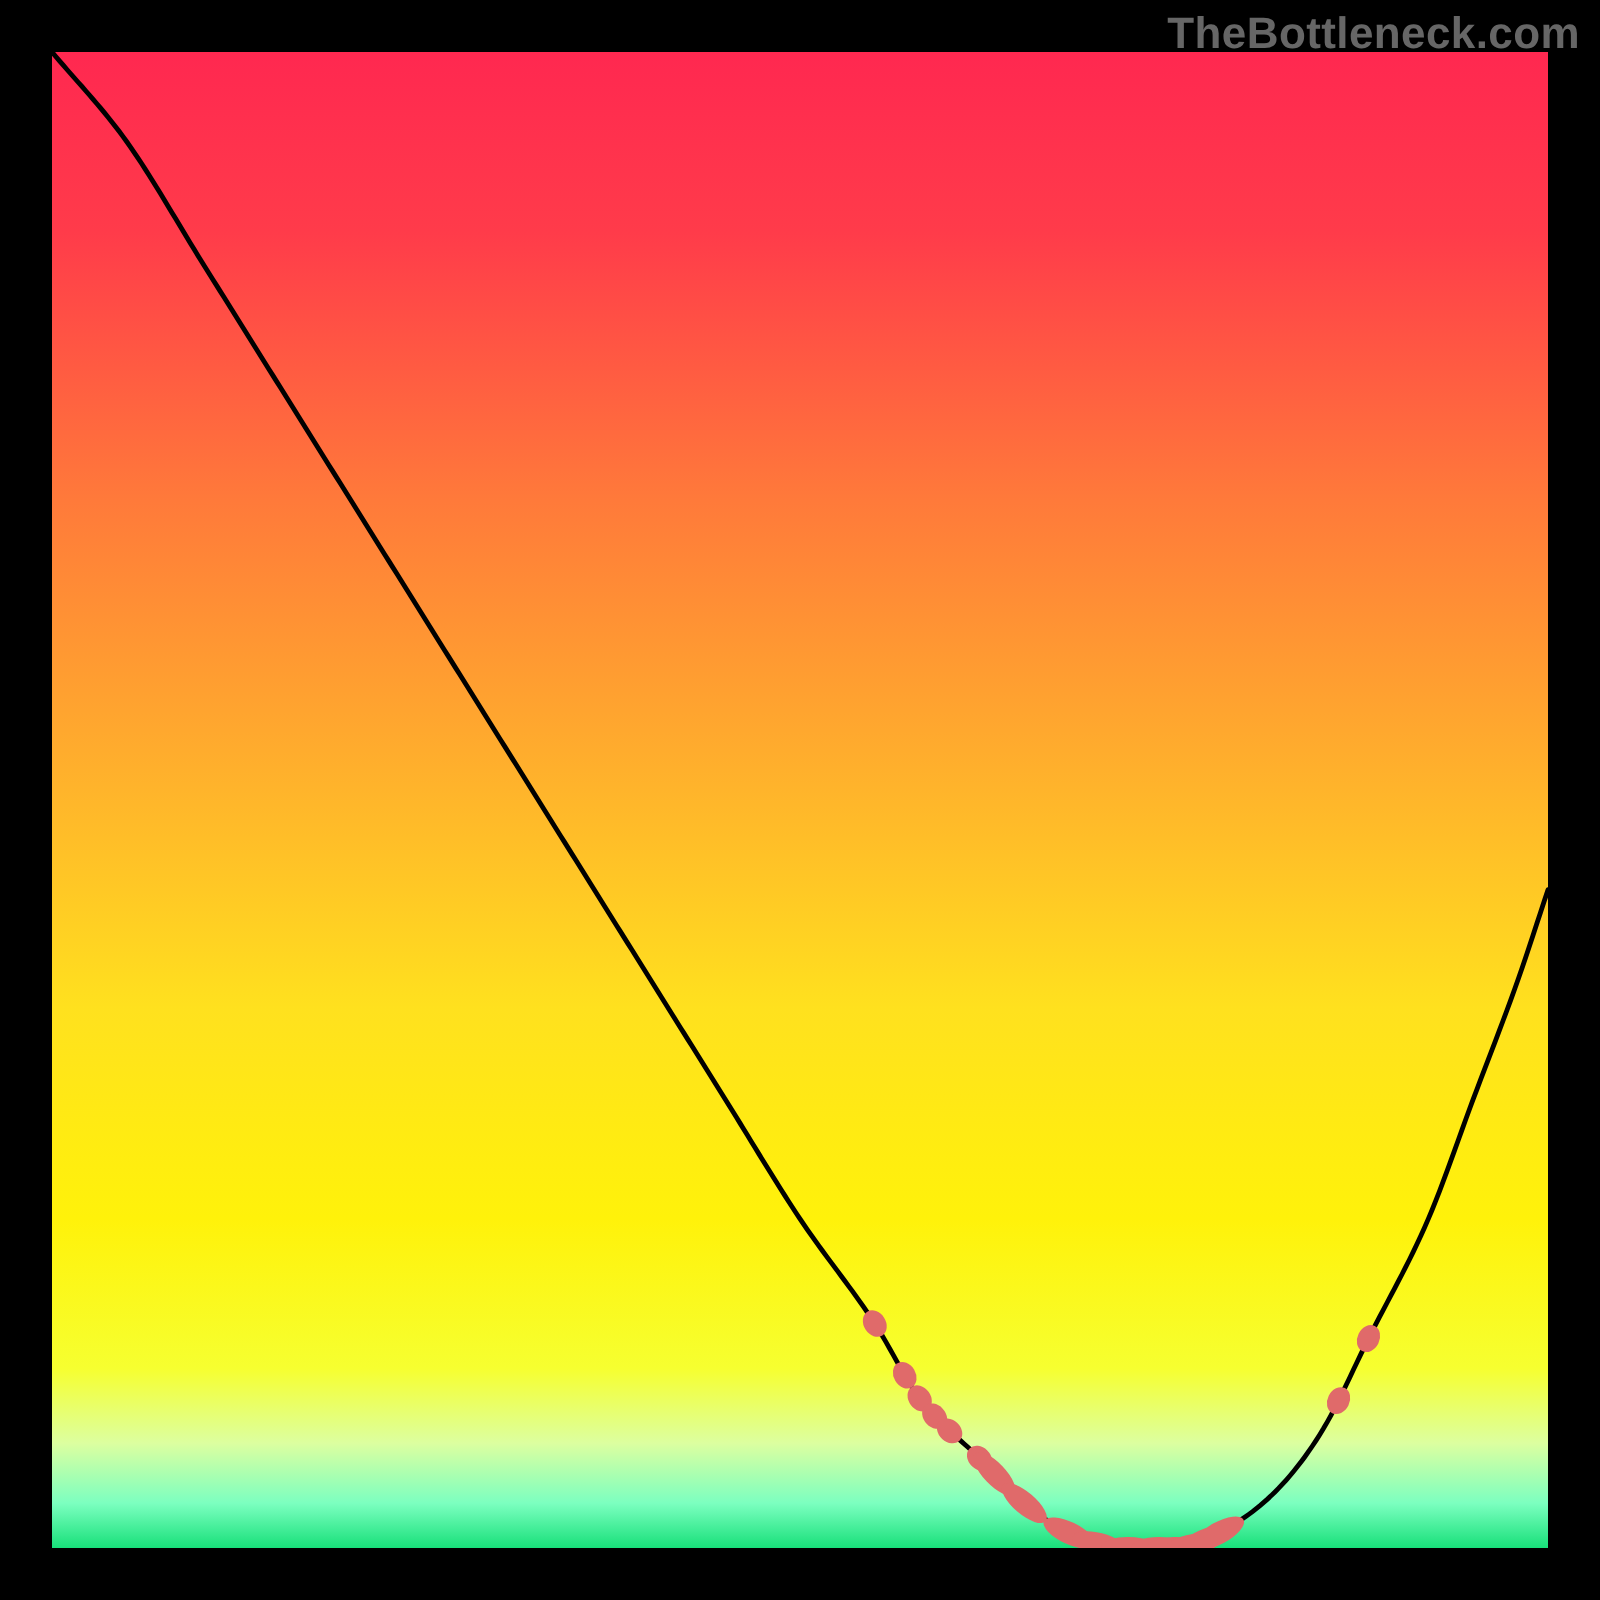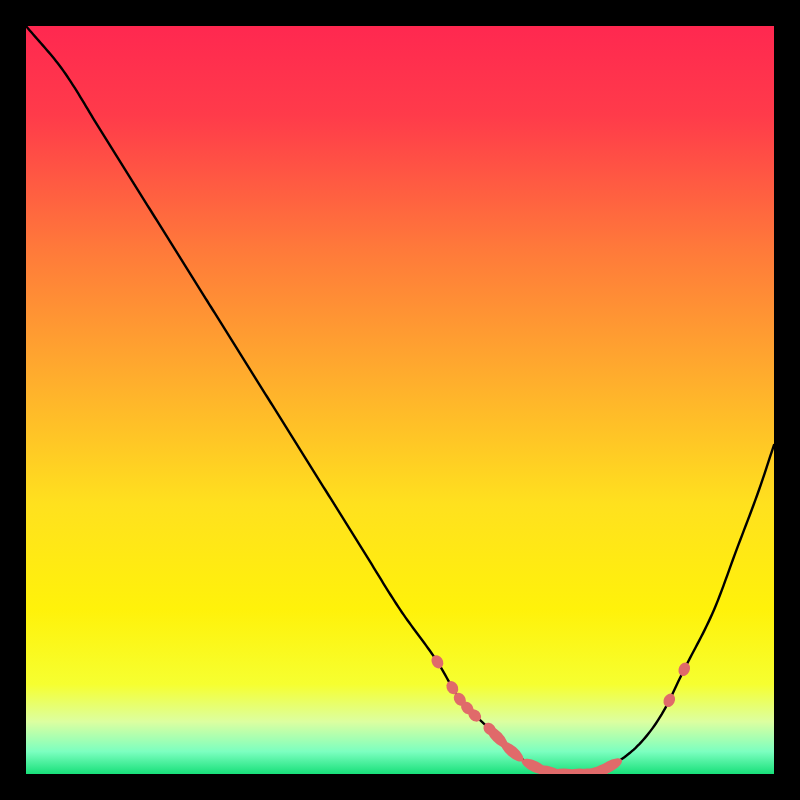--- a/index.html
+++ b/index.html
@@ -26,20 +26,21 @@
     font-size: 22px;
     font-weight: 600;
     color: #666;
     letter-spacing: 0.2px;
   }
 </style>
 </head>
 <body>
 
 <div class="stage">
+  <div class="watermark">TheBottleneck.com</div>
 
   <svg id="svg" width="800" height="800" viewBox="0 0 800 800">
     <defs>
       <linearGradient id="bg-grad" x1="0" y1="0" x2="0" y2="1">
           <stop offset="0.0%" stop-color="#ff2850"></stop>
           <stop offset="12.0%" stop-color="#ff3b4a"></stop>
           <stop offset="30.0%" stop-color="#ff7a3a"></stop>
           <stop offset="48.0%" stop-color="#ffb02c"></stop>
           <stop offset="64.0%" stop-color="#ffe11e"></stop>
           <stop offset="78.0%" stop-color="#fff20a"></stop>

